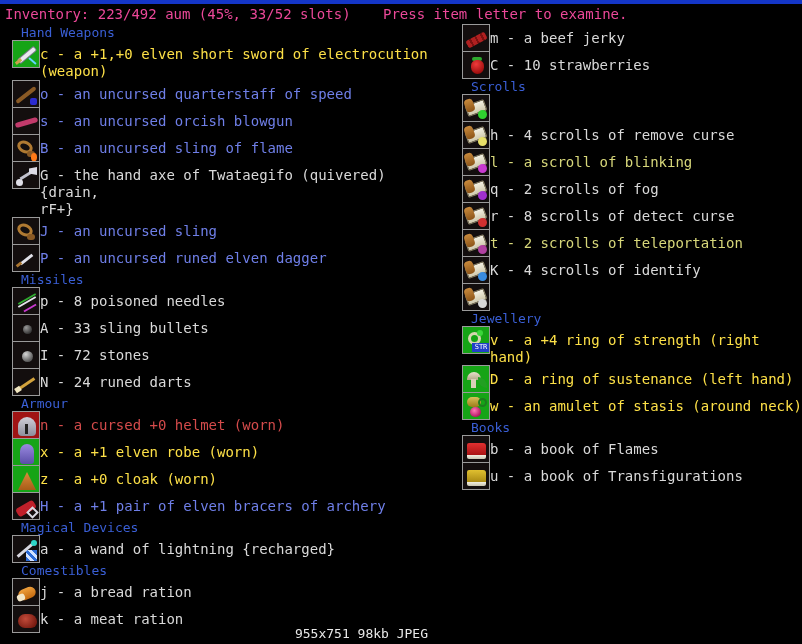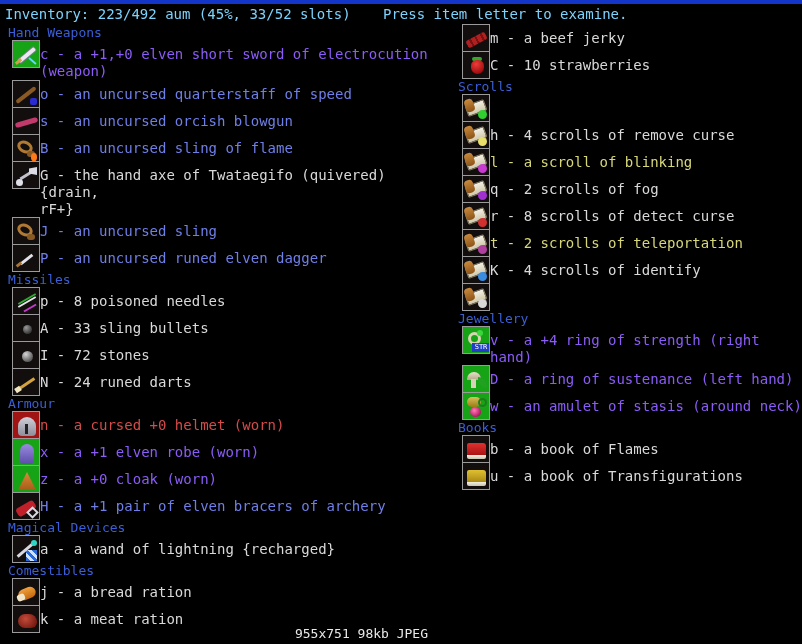--- a/index.html
+++ b/index.html
@@ -14,34 +14,34 @@
 
   
   .topbar{
     position:absolute; left:0; top:0; width:802px; height:4px;
     background:#1436c8;
   }
 
   
   .header{
     position:absolute; left:0; top:5px; width:716px; height:19px;
-    font-size:14px; line-height:19px; color:#7dd3fc; white-space:pre;
+    font-size:14px; line-height:19px; color:#ec4899; white-space:pre;
   }
   .header .h-left{ position:absolute; left:5px; top:0; }
   .header .h-right{ position:absolute; left:383px; top:0; }
 
   
   .col{ position:absolute; top:25px; }
   .col-left{ left:0px; width:446px; }
   .col-right{ left:450px; width:352px; }
 
   .section{ margin:0; }
   .sect-title{
     font-size:13px; line-height:16px; color:#3a5fd6;
-    padding-left:8px; white-space:pre; letter-spacing:0px;
+    padding-left:21px; white-space:pre; letter-spacing:0px;
   }
 
   .row{
     display:flex; align-items:flex-start;
     min-height:27px;
   }
   .row.two{ min-height:40px; }
 
   
   .tile{
@@ -62,21 +62,21 @@
   .bg-dark{ background:#130e0e; }
 
   
   .txt{
     flex:1 1 auto;
     font-size:14px; line-height:17px;
     padding-top:5px;
     white-space:pre-wrap;
   }
   .letter{ display:inline; }
-  .c-green{ color:#8b5cf6; }
+  .c-green{ color:#fde047; }
   .c-white{ color:#d9d9d9; }
   .c-blue{ color:#6f7fe8; }
   .c-yellow{ color:#d7d77a; }
   .c-red{ color:#d44b4b; }
 
   
   .footer{
     position:absolute; left:0; bottom:2px; width:723px;
     text-align:center; font-size:13px; line-height:16px;
     color:#e8e8e8; white-space:pre;

